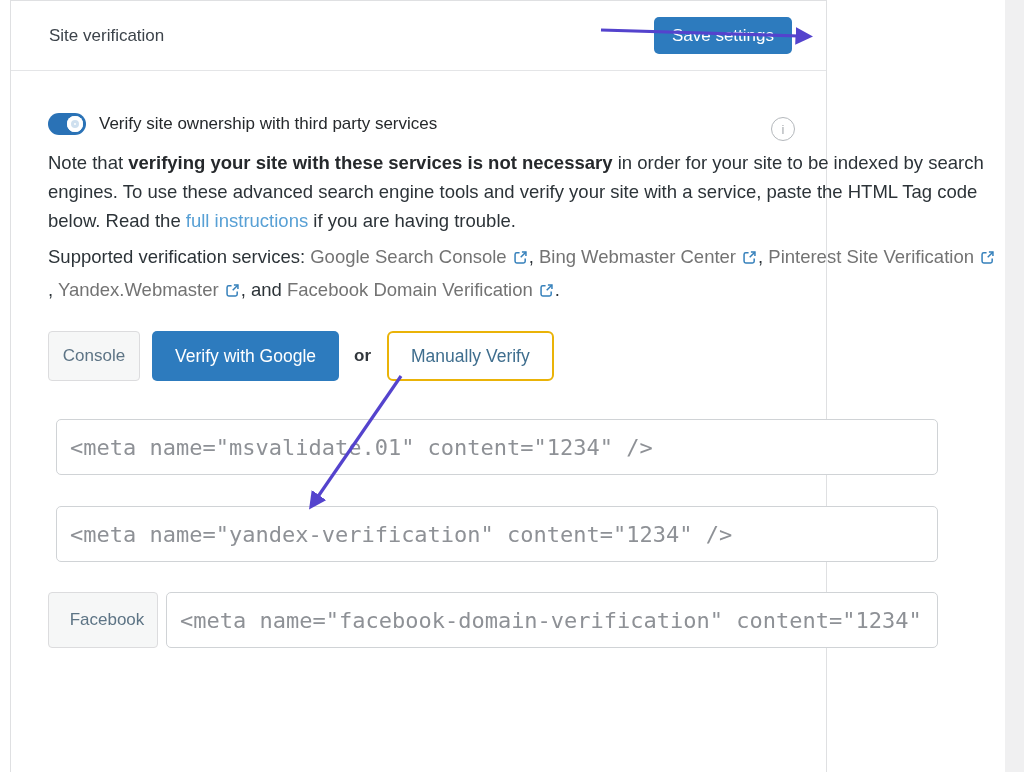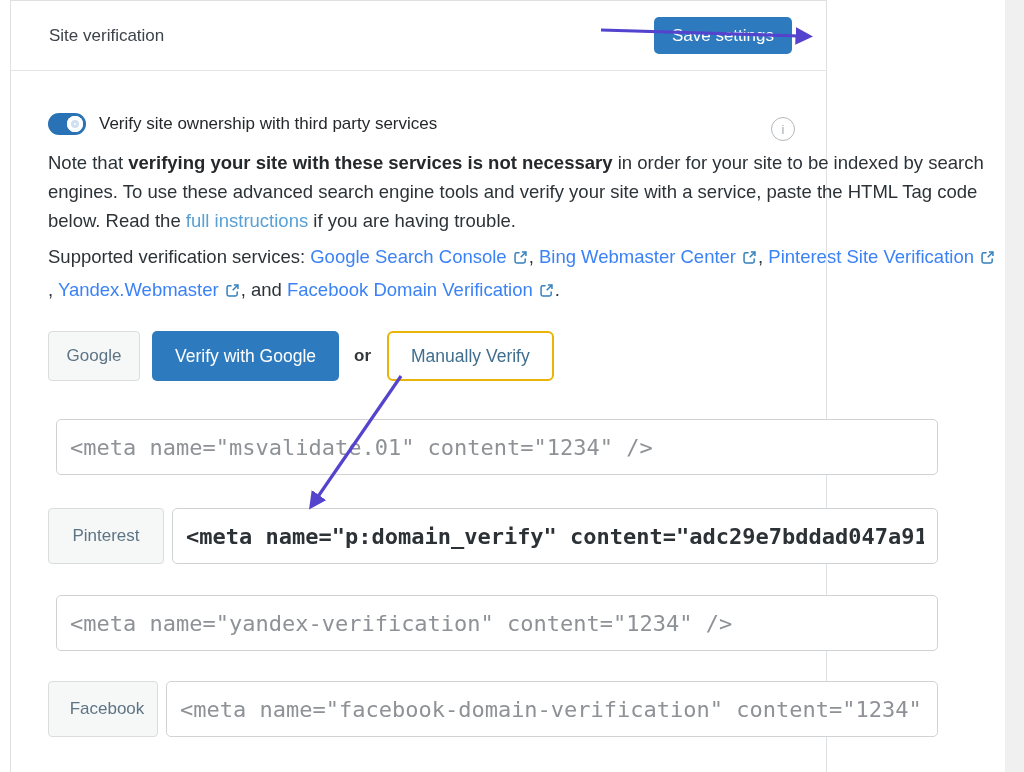--- a/index.html
+++ b/index.html
@@ -30,21 +30,21 @@
 
   .info-icon { position:absolute; top:116px; right:31px; width:24px; height:24px;
     border:1.6px solid #b4b8bc; border-radius:50%; color:#a9adb1;
     display:flex; align-items:center; justify-content:center; font-size:13px; cursor:pointer; }
 
   .note { margin-top:13px; width:948px; font-size:18.5px; line-height:29px; color:#2c3338; }
   .note strong { font-weight:700; color:#26292c; }
   .link-light { color:#58a0d5; text-decoration:none; cursor:pointer; }
 
   .services { margin-top:5px; width:948px; font-size:18.5px; line-height:33px; color:#2c3338; }
-  .link { color:#3b82f6; text-decoration:none; cursor:pointer; }
+  .link { color:#737373; text-decoration:none; cursor:pointer; }
   .ext { vertical-align:-2px; margin:0 1px 0 6px; color:#3580bb; }
 
   .google-row { margin-top:25px; display:flex; align-items:stretch; height:50px; }
   .svc-label { display:flex; align-items:center; justify-content:center;
     background:#f6f7f7; border:1px solid #dcdcde; border-radius:4px;
     color:#5d7485; font-size:17px; flex:none; }
   .google-label { width:92px; }
   .verify-google-btn { margin-left:12px; padding:0 23px; font-size:17.5px; border-radius:5px; }
   .or-text { align-self:center; margin:0 16px 0 15px; font-size:17px; color:#32373c;font-weight:bold; }
   .btn-outline { background:#fff; border:2px solid #eab308; border-radius:6px;
@@ -112,34 +112,30 @@
           <path d="M7 3H4a1.8 1.8 0 0 0-1.8 1.8V12A1.8 1.8 0 0 0 4 13.8h7.2A1.8 1.8 0 0 0 13 12V9" fill="none" stroke="currentColor" stroke-width="1.6"></path>
           <path d="M9.5 2.2h4.3v4.3" fill="none" stroke="currentColor" stroke-width="1.6"></path>
           <path d="M13.6 2.4 8.2 7.8" fill="none" stroke="currentColor" stroke-width="1.6"></path>
         </svg><span>, and </span><a class="link">Facebook Domain Verification</a><svg class="ext" viewBox="0 0 16 16" width="15" height="15">
           <path d="M7 3H4a1.8 1.8 0 0 0-1.8 1.8V12A1.8 1.8 0 0 0 4 13.8h7.2A1.8 1.8 0 0 0 13 12V9" fill="none" stroke="currentColor" stroke-width="1.6"></path>
           <path d="M9.5 2.2h4.3v4.3" fill="none" stroke="currentColor" stroke-width="1.6"></path>
           <path d="M13.6 2.4 8.2 7.8" fill="none" stroke="currentColor" stroke-width="1.6"></path>
         </svg><span>.</span></p>
 
     <div class="google-row">
-      <span class="svc-label google-label">Google</span>
+      <span class="svc-label google-label">Console</span>
       <button class="btn-primary verify-google-btn">Verify with Google</button>
       <span class="or-text">or</span>
       <button class="btn-outline">Manually Verify</button>
     </div>
 
     <div class="verify-row row-bing">
       <input class="code-input" type="text" placeholder="&lt;meta name=&quot;msvalidate.01&quot; content=&quot;1234&quot; /&gt;" style="">
     </div>
 
-    <div class="verify-row row-pinterest">
-      <span class="svc-label">Pinterest</span>
-      <input class="code-input filled" type="text" value="&lt;meta name=&quot;p:domain_verify&quot; content=&quot;adc29e7bddad047a91" style="">
-    </div>
 
     <div class="verify-row row-yandex">
       <input class="code-input" type="text" placeholder="&lt;meta name=&quot;yandex-verification&quot; content=&quot;1234&quot; /&gt;" style="">
     </div>
 
     <div class="verify-row row-facebook">
       <span class="svc-label">Facebook</span>
       <input class="code-input" type="text" placeholder="&lt;meta name=&quot;facebook-domain-verification&quot; content=&quot;1234&quot; /&gt;" style="">
     </div>
 

